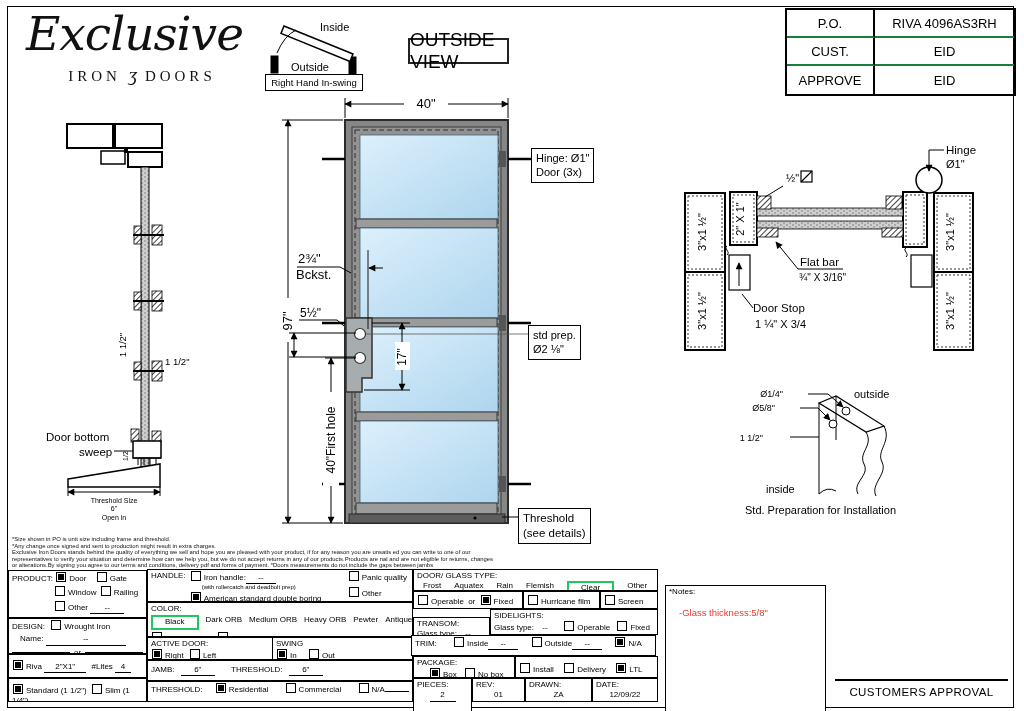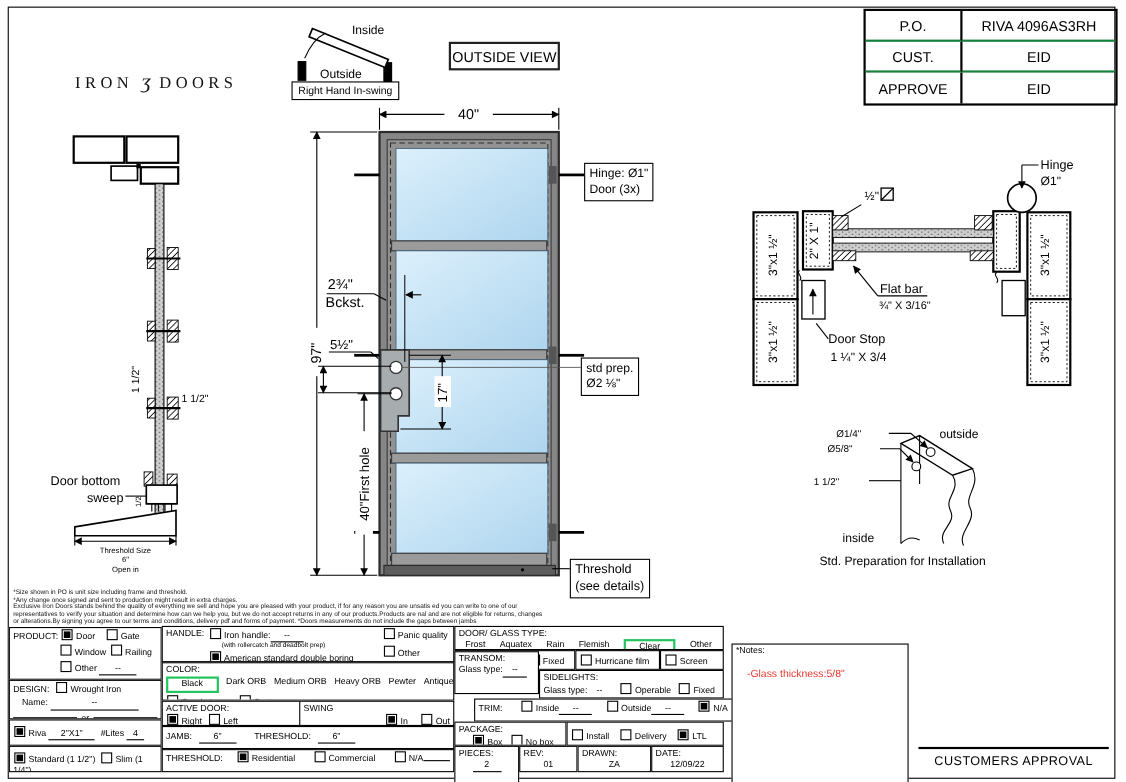--- a/index.html
+++ b/index.html
@@ -5,21 +5,21 @@
   html,body{margin:0;padding:0;background:#fff}
   #sheet{position:relative;width:1024px;height:711px;background:#fff;font-family:"Liberation Sans",sans-serif;color:#000;overflow:hidden}
   .abs{position:absolute}
   .frame{position:absolute;left:7px;top:6px;width:1005px;height:700px;border:1px solid #000}
   
   .logo-script{position:absolute;left:26px;top:6px;font-family:"DejaVu Serif",serif;font-style:italic;font-size:47px;letter-spacing:-1px;color:#111}
   .logo-sub{position:absolute;left:52px;top:64px;width:180px;text-align:center;font-family:"Liberation Serif",serif;font-size:15px;letter-spacing:4px;color:#111;white-space:nowrap}
   .logo-amp{font-style:italic;font-size:19px;letter-spacing:0}
   
   .box-label{position:absolute;border:1px solid #000;background:#fff;font-size:11px;line-height:1.3;padding:2px 4px;white-space:nowrap}
-  .view-label{position:absolute;left:408px;top:38px;width:97px;height:22px;border:2px solid #222;font-size:13px;display:flex;align-items:center;justify-content:center}
+  .view-label{position:absolute;left:408px;top:38px;width:97px;height:22px;border:2px solid #222;font-size:19px;display:flex;align-items:center;justify-content:center}
   .swing-label{position:absolute;left:265px;top:74px;width:96px;height:15px;border:1px solid #000;font-size:9.5px;display:flex;align-items:center;justify-content:center;white-space:nowrap}
   
   .po{position:absolute;left:785px;top:8px;width:227px;height:84px;border:2px solid #000;display:grid;grid-template-columns:88px 1fr;grid-template-rows:1fr 1fr 1fr}
   .po>div{display:flex;align-items:center;justify-content:center;font-size:13px;border-right:2px solid #000;border-bottom:2px solid #15803d}
   .po>div:nth-child(2n){border-right:none}
   .po>div:nth-child(5),.po>div:nth-child(6){border-bottom:none}
   
   .disc{position:absolute;left:12px;top:536px;font-size:5.9px;line-height:6.6px;color:#111;white-space:nowrap}
   
   .form{position:absolute;left:8px;top:569px;width:1005px;height:134px;font-size:8px;line-height:1.3}
@@ -34,20 +34,21 @@
   .red{color:#e8392e;font-size:9.5px}
   .approval{position:absolute;left:827px;top:110px;width:173px;border-top:2px solid #000;text-align:center;font-size:11.5px;letter-spacing:.4px;padding-top:4px}
   svg text{font-family:"Liberation Sans",sans-serif;fill:#000}
 </style>
 </head>
 <body>
 
 <div id="sheet">
   <div class="frame"></div>
 
+  <div class="logo-script">Exclusive</div>
   <div class="logo-sub">
     <span>IRON</span>
     <span class="logo-amp">ʒ</span>
     <span>DOORS</span>
   </div>
 
   <div class="view-label">OUTSIDE VIEW</div>
   <div class="swing-label">Right Hand In-swing</div>
 
   <div class="po">
@@ -367,21 +368,21 @@
 
     <div class="cell" style="left:139px;top:68px;width:130px;height:23px">
       <div>ACTIVE DOOR:</div>
       <div style="">
         <span class="cb checked"></span><span>Right</span>
         <span class="cb" style="margin-left:4px"></span><span>Left</span>
       </div>
     </div>
     <div class="cell" style="left:264px;top:68px;width:141px;height:23px">
       <div>SWING</div>
-      <div style="text-align:right">
+      <div style="text-align:left">
         <span class="cb checked"></span><span>In</span>
         <span class="cb" style="margin-left:10px"></span><span>Out</span>
       </div>
     </div>
 
     <div class="cell" style="left:139px;top:91px;width:266px;height:21px;padding-top:4px">
       <span>JAMB:</span>
       <span class="uv" style="min-width:34px;margin-left:4px">6"</span>
       <span style="margin-left:14px">THRESHOLD:</span>
       <span class="uv" style="min-width:34px;margin-left:4px">6"</span>
@@ -411,32 +412,32 @@
       <span style="margin:0 2px">or</span>
       <span class="cb checked"></span><span>Fixed</span>
     </div>
     <div class="cell" style="left:515px;top:22px;width:77px;height:18px;padding-top:3px">
       <span class="cb"></span><span>Hurricane film</span>
     </div>
     <div class="cell" style="left:592px;top:22px;width:58px;height:18px;padding-top:3px">
       <span class="cb"></span><span>Screen</span>
     </div>
 
-    <div class="cell" style="left:405px;top:23px;width:77px;height:39px">
+    <div class="cell" style="left:405px;top:48px;width:77px;height:21px">
       <div>TRANSOM:</div>
       <div><span>Glass type:</span><span class="uv" style="min-width:22px">--</span></div>
     </div>
     <div class="cell" style="left:482px;top:40px;width:168px;height:26px">
       <div>SIDELIGHTS:</div>
       <div><span>Glass type:</span><span class="uv" style="min-width:22px">--</span>
         <span class="cb" style="margin-left:6px"></span><span>Operable</span>
         <span class="cb" style="margin-left:5px"></span><span>Fixed</span></div>
     </div>
 
-    <div class="cell" style="left:423px;top:66px;width:245px;height:21px">
+    <div class="cell" style="left:403px;top:66px;width:245px;height:21px">
       <span>TRIM:</span>
       <span style="margin-left:14px"><span class="cb"></span><span>Inside</span><span class="uv" style="min-width:30px">--</span></span>
       <span style="margin-left:10px"><span class="cb"></span><span>Outside</span><span class="uv" style="min-width:30px">--</span></span>
       <span style="margin-left:10px"><span class="cb checked"></span><span>N/A</span></span>
     </div>
 
     <div class="cell" style="left:405px;top:87px;width:102px;height:22px">
       <div>PACKAGE:</div>
       <div style="padding-left:12px"><span class="cb checked"></span><span>Box</span>
         <span class="cb" style="margin-left:6px"></span><span>No box</span></div>

